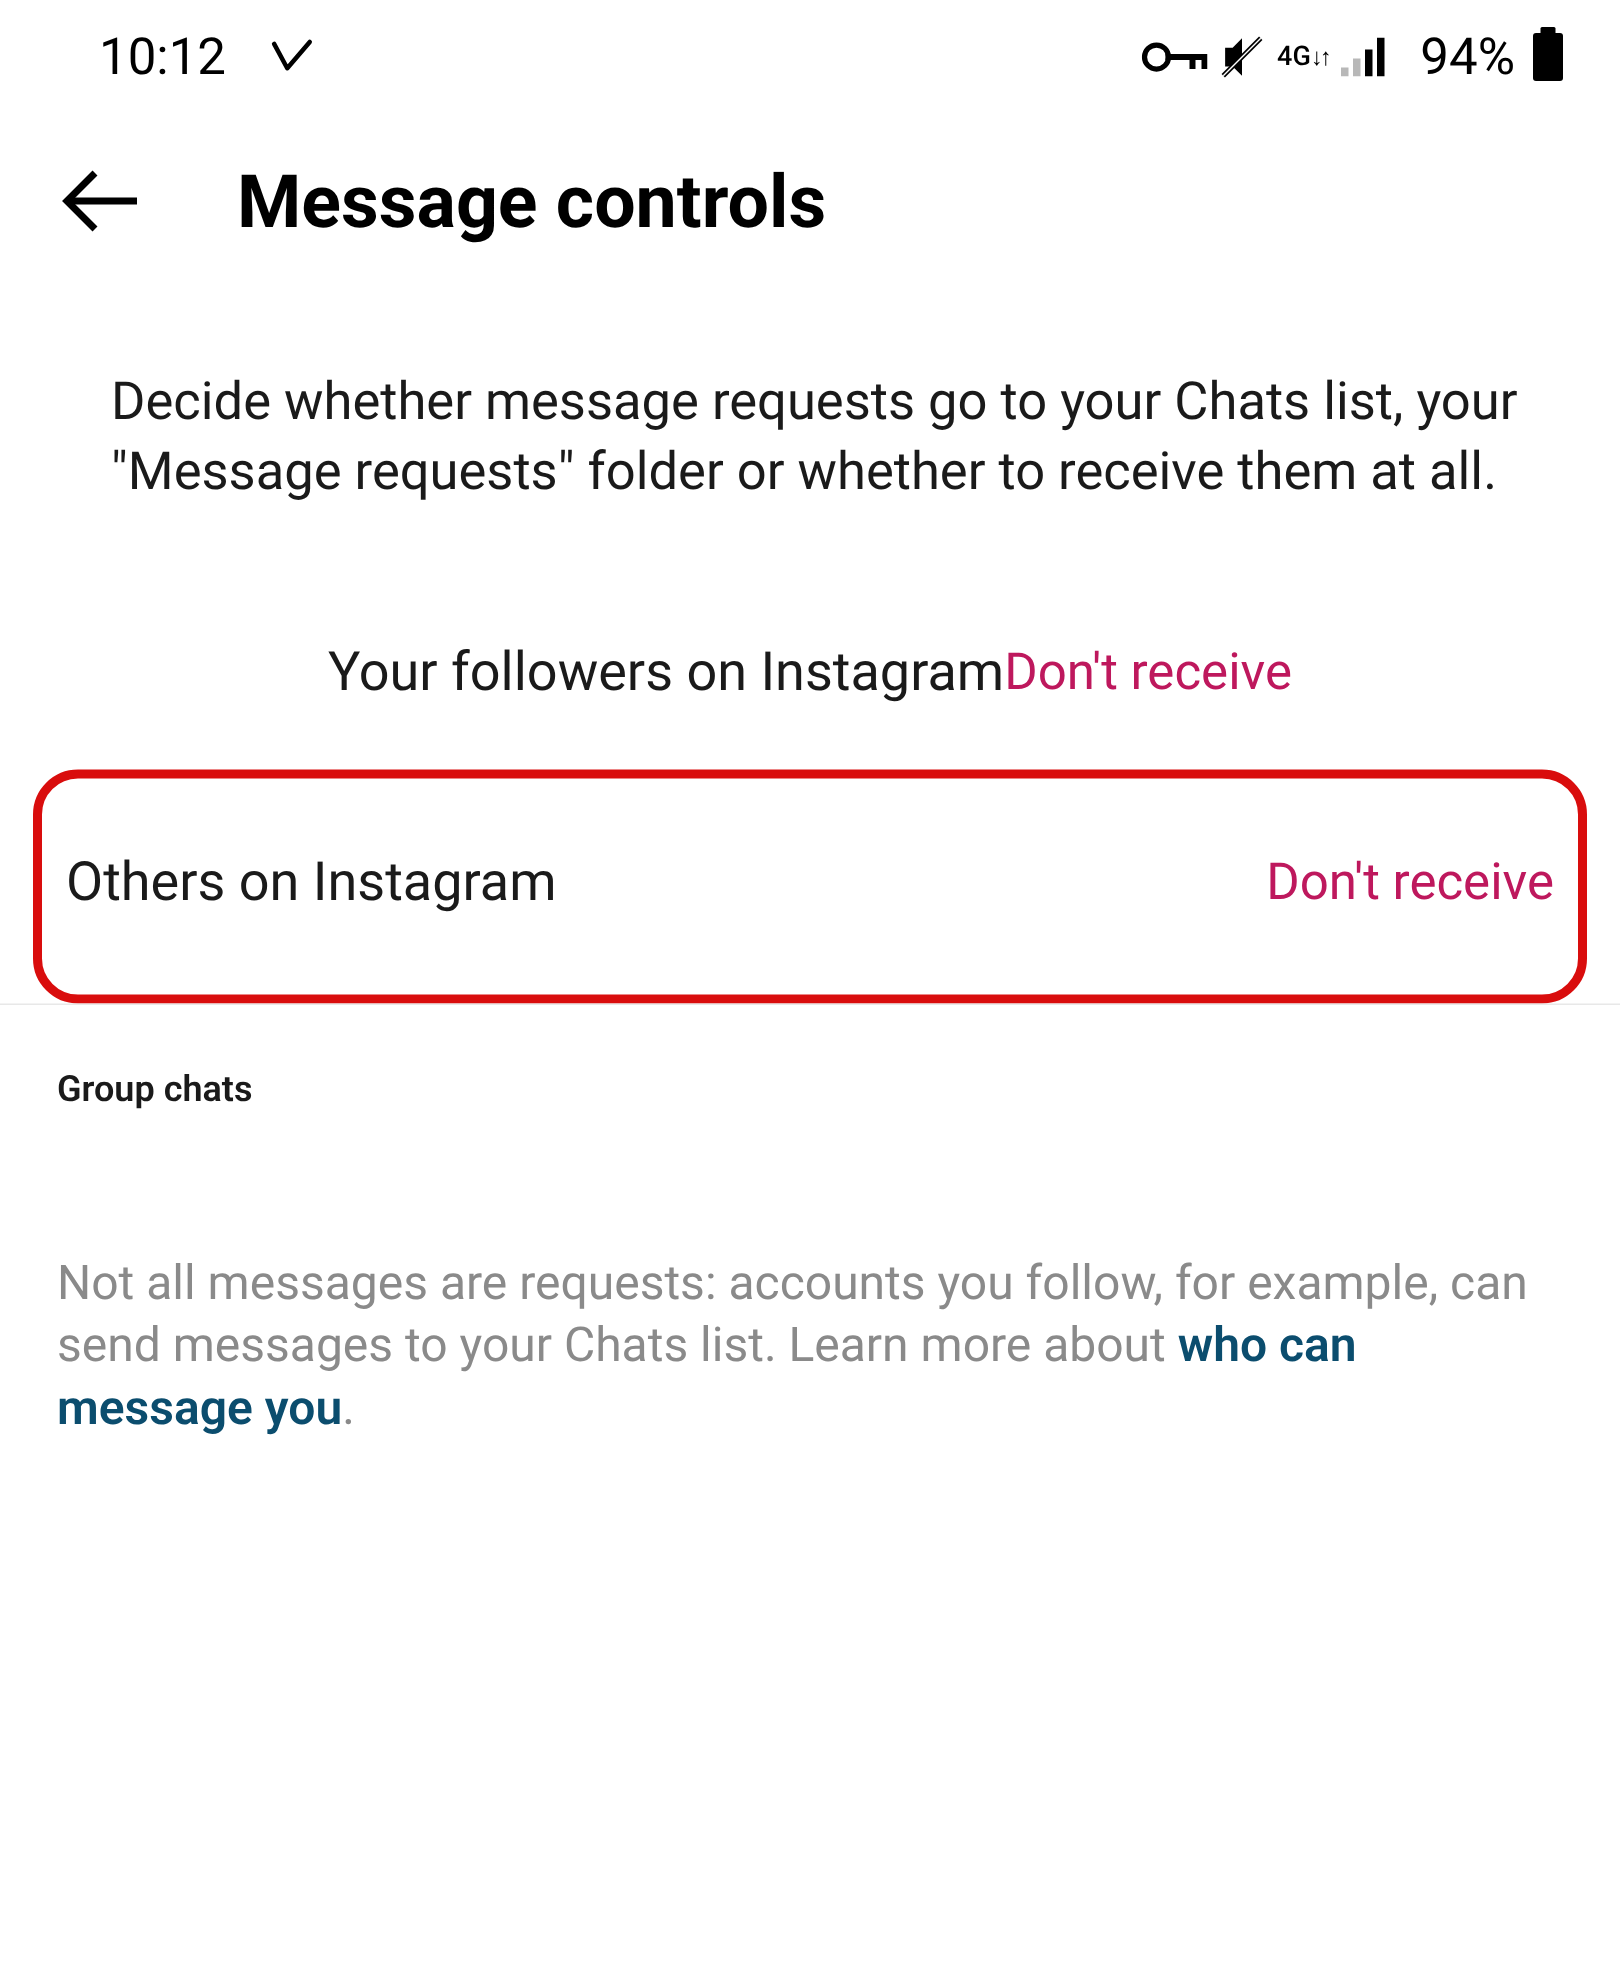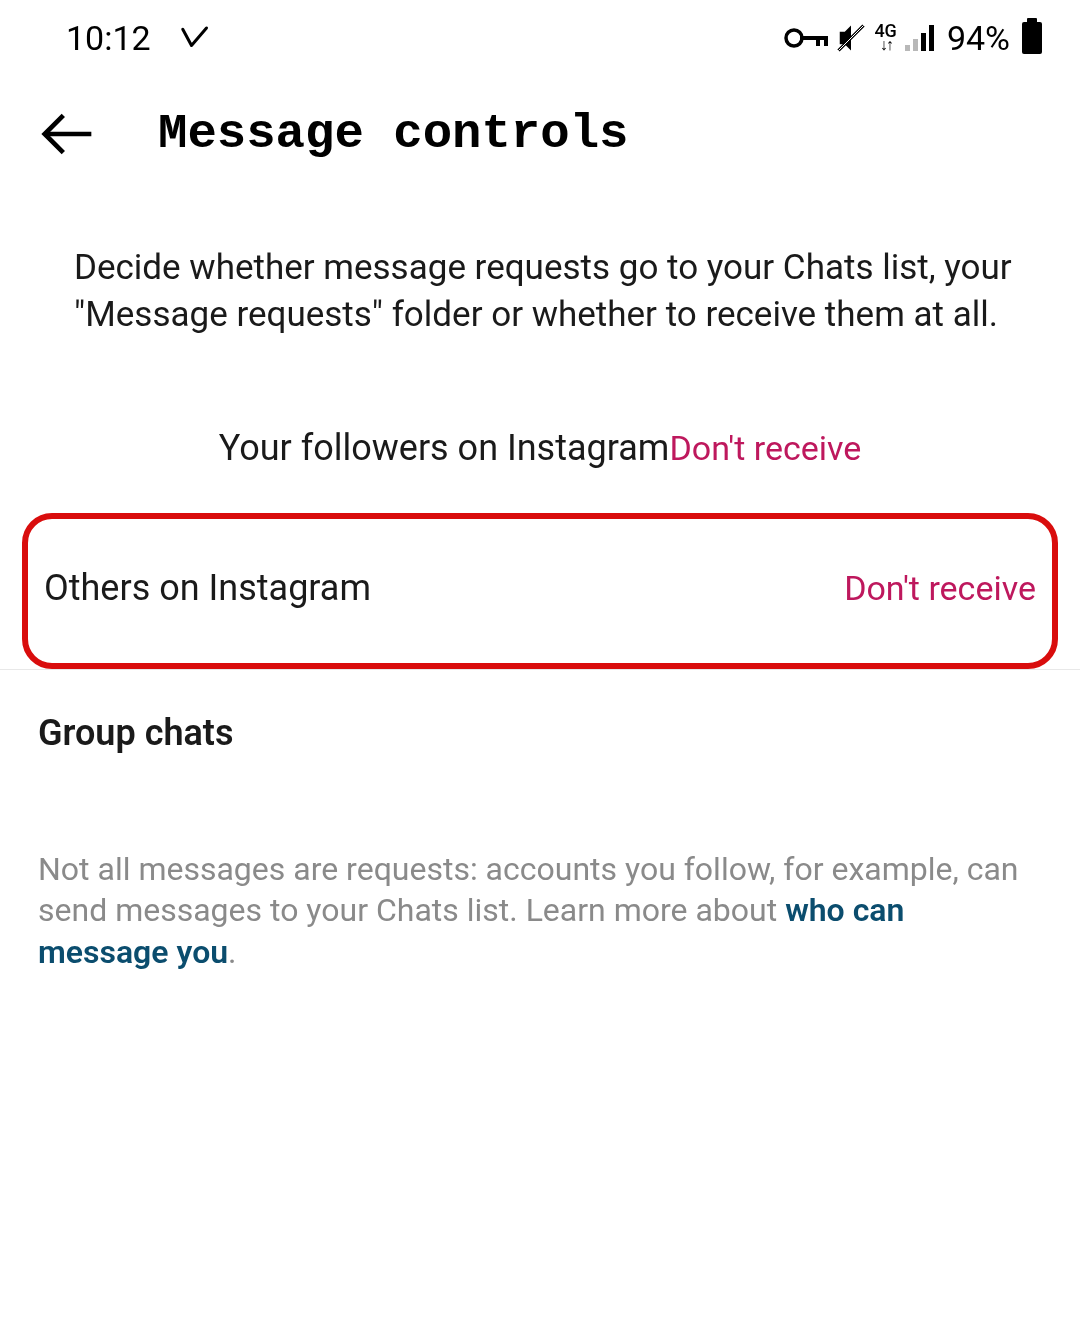--- a/index.html
+++ b/index.html
@@ -33,32 +33,32 @@
       display: flex;
       align-items: center;
       gap: 8px;
     }
     .vpn-icon svg { display: block; }
     .mute-icon svg { display: block; }
     .network-label {
       font-size: 18px;
       line-height: 14px;
       display: inline-flex;
-      flex-direction: column;
+      flex-direction: row;
       align-items: center;
       font-weight: 500;
     }
     .network-label .arrows {
       font-size: 16px;
       letter-spacing: -2px;
     }
     .signal-icon svg { display: block; }
     .battery-text {
       font-size: 34px;
-      margin-left: 0;
+      margin-left: 11px;
     }
     .battery-icon {
       width: 20px;
       height: 32px;
       background: #000;
       border-radius: 2px;
       position: relative;
       margin-left: 4px;
     }
     .battery-icon::before {
@@ -72,21 +72,20 @@
       background: #000;
       border-radius: 1px 1px 0 0;
     }
     .check-icon svg { display: block; }
 
     .header {
       display: flex;
       align-items: center;
       padding: 28px 38px 38px 38px;
       gap: 60px;
-      font-family: Liberation Mono, monospace;
     }
     .back-btn {
       width: 60px;
       height: 60px;
       display: flex;
       align-items: center;
       justify-content: center;
       cursor: pointer;
     }
     .back-btn svg { display: block; }
@@ -132,21 +131,21 @@
       align-items: center;
       cursor: pointer;
       gap: 48px;
     }
     .divider {
       height: 1px;
       background: #e8e8e8;
       margin: 0 -38px;
     }
     .section-header {
-      font-size: 36px;
+      font-size: 24px;
       font-weight: 600;
       color: #1a1a1a;
       padding-top: 42px;
       padding-bottom: 48px;
     }
     .row-standalone {
       font-size: 36px;
       color: #1a1a1a;
       padding: 24px 0 38px 0;
       cursor: pointer;

